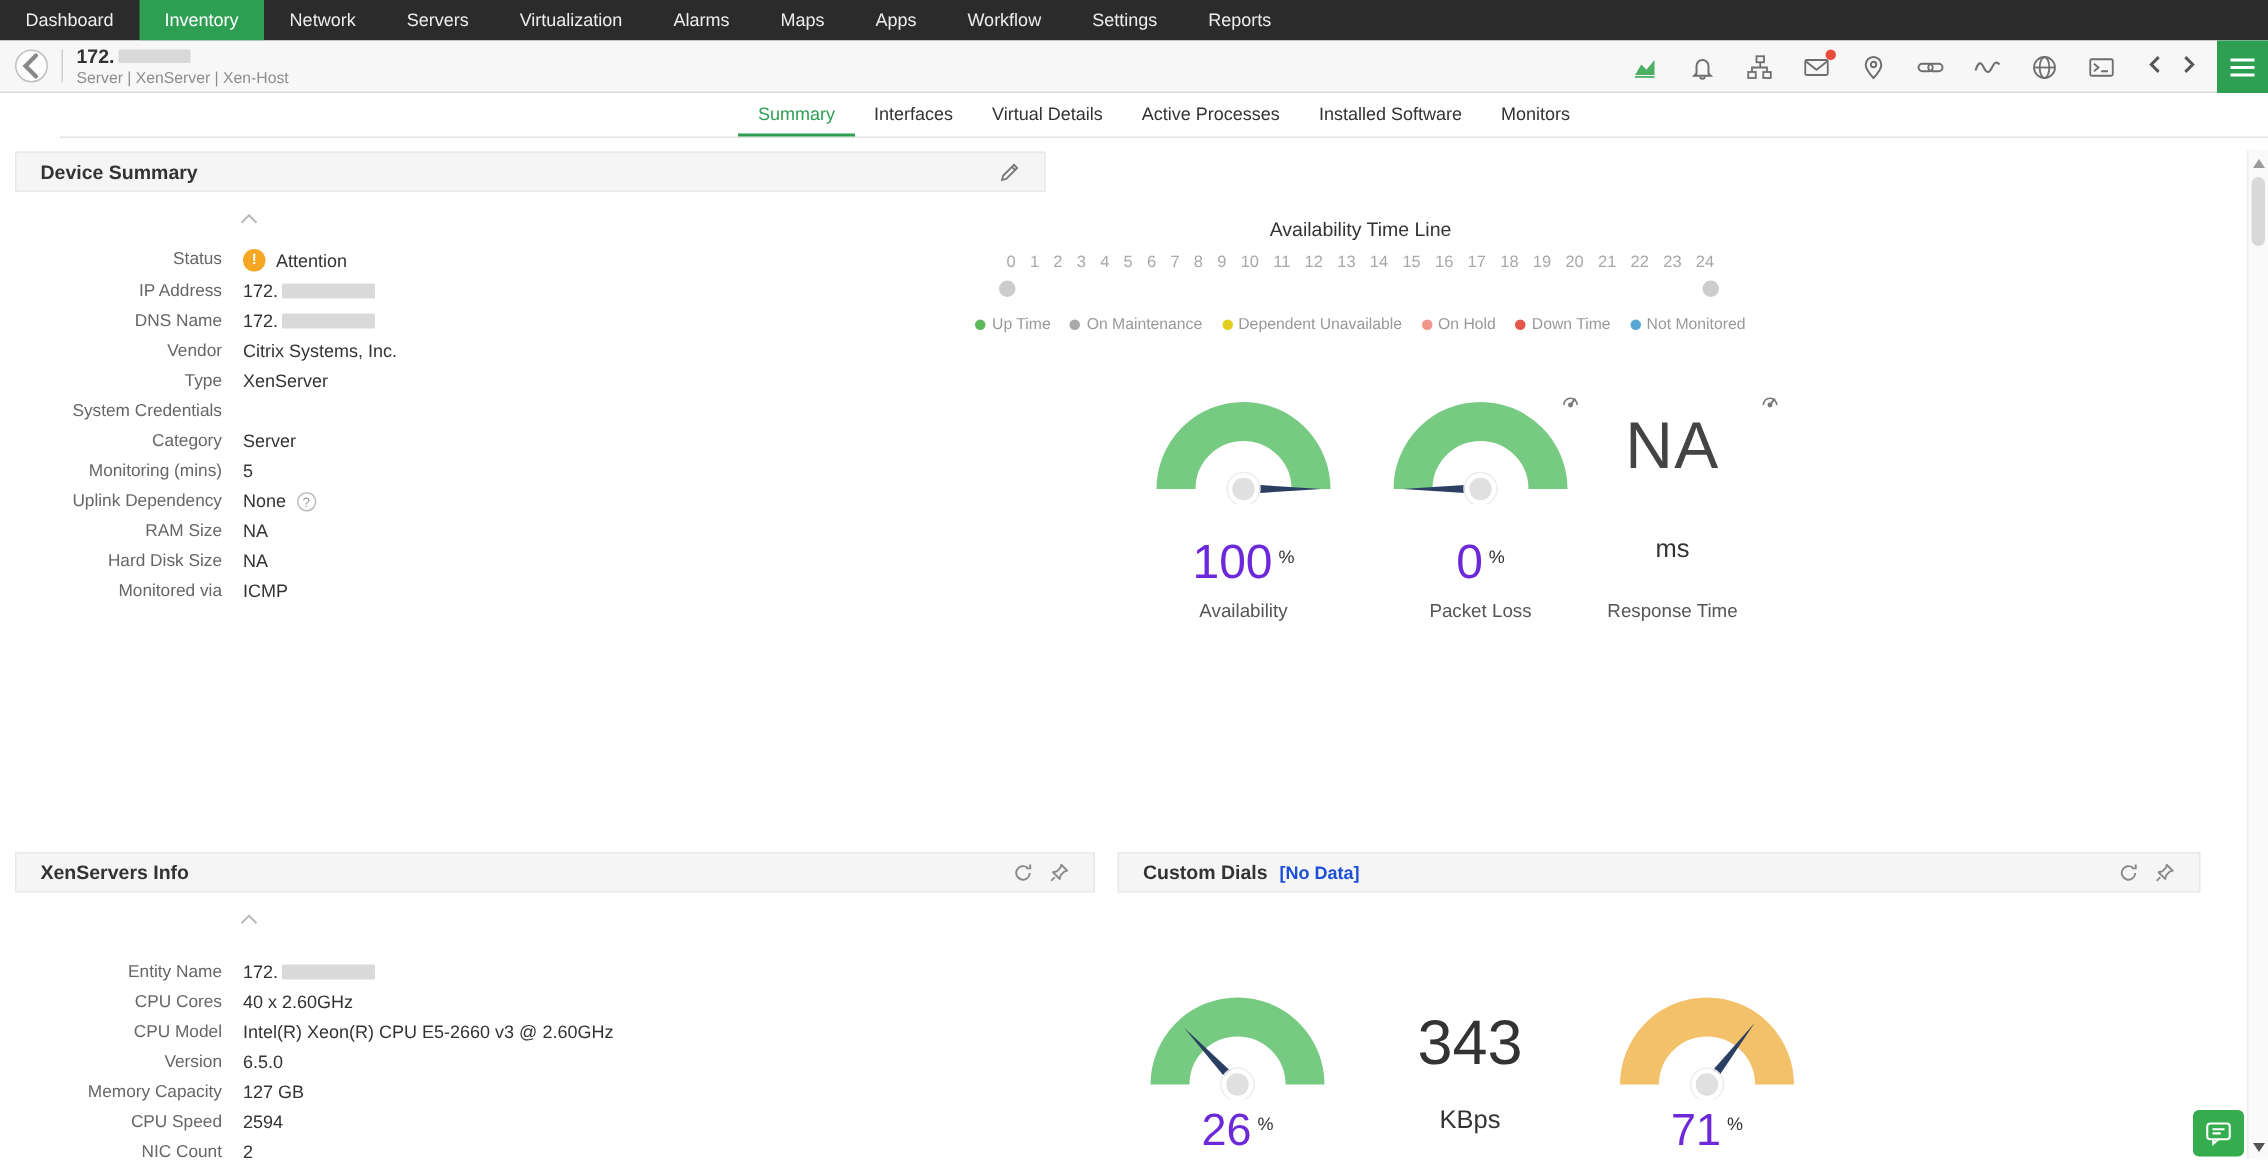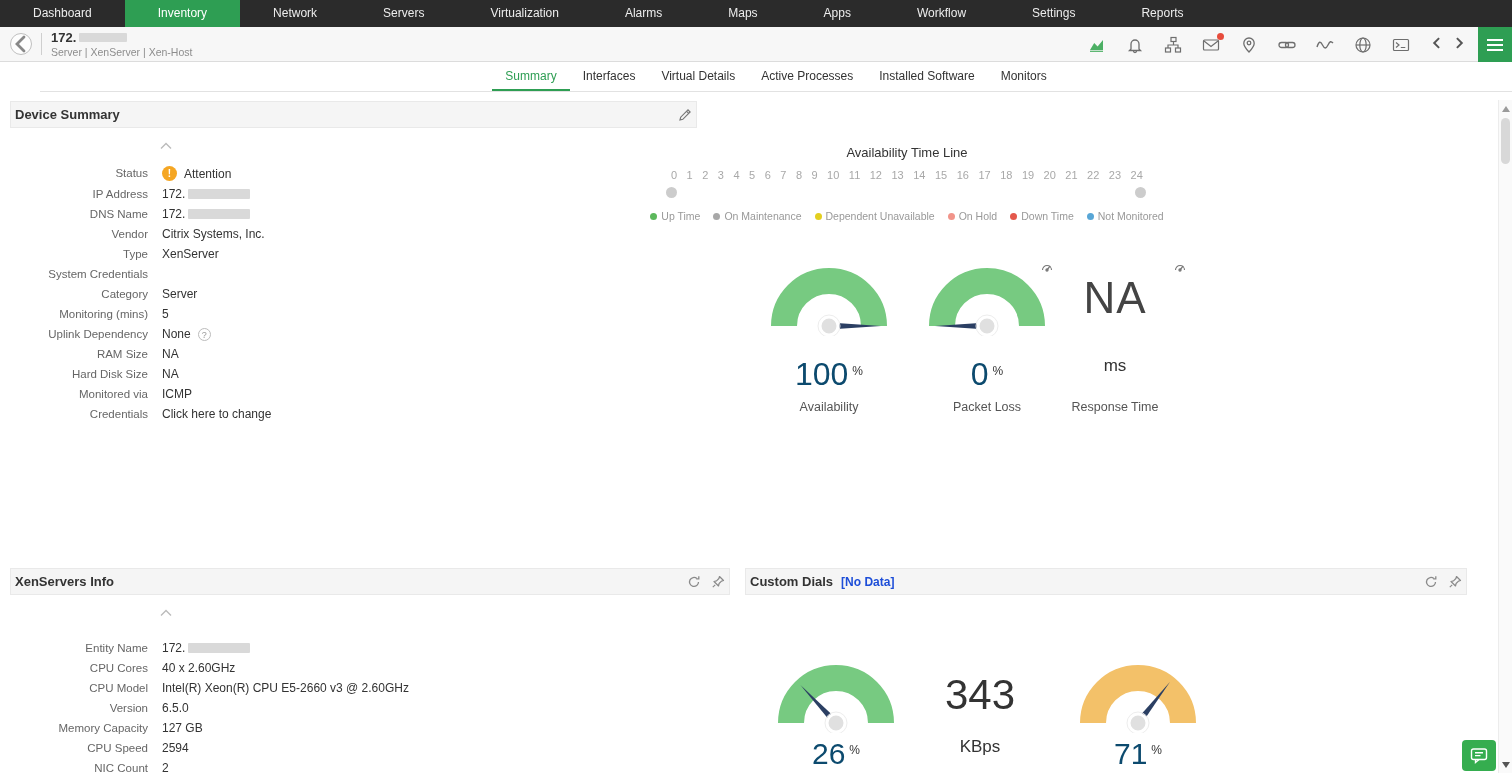--- a/index.html
+++ b/index.html
@@ -3,21 +3,21 @@
 <meta charset="utf-8">
 <style>
   * { box-sizing: border-box; }
   html,body { margin:0; padding:0; }
   body {
     width:1512px; height:773px; overflow:hidden;
     font-family:"Liberation Sans", sans-serif; background:#fff; position:relative;
   }
   
   .topnav { display:flex; background:#2b2b2b; height:27px; }
-  .nav-item { color:#ededed; font-size:12px; line-height:27px; padding:0 33px; cursor:pointer; white-space:nowrap; }
+  .nav-item { color:#ededed; font-size:12px; line-height:27px; padding:0 17px; cursor:pointer; white-space:nowrap; }
   .nav-item.active { background:#2e9e53; color:#fff; }
   
   .device-bar { position:relative; height:35px; background:#f7f7f7; border-bottom:1px solid #dcdcdc; display:flex; align-items:center; }
   .back-btn { width:22px; height:22px; margin-left:10px; border-radius:50%; border:1px solid #c0c0c0; background:#fdfdfd; display:flex; align-items:center; justify-content:center; cursor:pointer; padding:0; }
   .vdiv { width:1px; height:22px; background:#cfcfcf; margin:0 9px 0 9px; }
   .title-row { font-size:13px; font-weight:bold; color:#333; display:flex; align-items:center; }
   .subtitle { font-size:10.5px; color:#8d8d8d; margin-top:1px; }
   .redact { display:inline-block; width:62px; height:10px; background:#d9d9d9; margin-left:3px; border-radius:1px; }
   .redact.sm { width:48px; height:9px; }
   .toolbar { position:absolute; right:102px; top:0; height:35px; display:flex; align-items:center; gap:20px; }
@@ -30,21 +30,21 @@
   .chev-next { right:44px; }
   .menu-btn { position:absolute; right:0; top:0; width:34px; height:35px; background:#2e9e53; border:none; cursor:pointer; display:flex; flex-direction:column; align-items:center; justify-content:center; gap:3px; }
   .menu-btn i { display:block; width:16px; height:2px; background:#fff; }
   
   .tabbar { height:30px; border-bottom:1px solid #e2e2e2; display:flex; justify-content:center; background:#fff;margin-left:40px; }
   .tab { font-size:12px; color:#333; padding:0 13px; line-height:28px; cursor:pointer; border-bottom:2px solid transparent; }
   .tab.active { color:#2e9e53; border-bottom-color:#2e9e53; }
   
   .content { position:relative; height:716px; }
   .panel { position:absolute; }
-  .panel-header { height:27px; background:#f5f5f5; border:1px solid #e9e9e9; display:flex; align-items:center; padding:0 4px; }
+  .panel-header { height:27px; background:#f5f5f5; border:1px solid #e9e9e9; display:flex; align-items:center; padding:0 16px; }
   .panel-title { font-size:13px; font-weight:bold; color:#333; }
   .no-data { font-size:12px; color:#1d4ed8; margin-left:8px;font-weight:bold; }
   .ph-icons { margin-left:auto; display:flex; gap:10px; align-items:center; }
   .ph-icon { width:14px; height:14px; cursor:pointer; display:inline-block; }
   .ph-icon svg { width:14px; height:14px; display:block; }
   .panel-body { position:relative; padding-top:38px; }
   .panel-body.pb2 { padding-top:46px; }
   .collapse-caret { position:absolute; left:150px; top:14px; width:12px; height:8px; cursor:pointer; }
   .collapse-caret svg { width:12px; height:8px; display:block; }
   .field-row { display:flex; margin-bottom:6px; line-height:14px; min-height:14px; }
@@ -60,21 +60,21 @@
   .tl-dot { width:11px; height:11px; border-radius:50%; background:#ccc; }
   .tl-legend { position:absolute; left:671px; top:118px; width:472px; display:flex; justify-content:center; gap:13px; }
   .legend-item { display:flex; align-items:center; gap:4px; font-size:10.5px; color:#999; white-space:nowrap; }
   .legend-dot { width:7px; height:7px; border-radius:50%; flex:none; }
   
   .dial, .cdial { position:absolute; text-align:center; }
   .dial { top:168px; width:130px; }
   .dial-zone { height:76px; display:flex; align-items:center; justify-content:center; }
   .dial-zone svg { display:block; }
   .dial-value { margin-top:20px; height:36px; display:flex; align-items:baseline; justify-content:center; }
-  .dial-num { font-size:32px; color:#0c4a6e;text-align:right; }
+  .dial-num { font-size:32px; color:#6d28d9;text-align:right; }
   .dial-unit { font-size:12px; color:#333; margin-left:4px; position:relative; top:-10px; }
   .dial-unit-lg { font-size:17px; color:#333; }
   .na-big { font-size:44px; color:#444; letter-spacing:1px; }
   .num-big { font-size:42px; color:#333; }
   .dial-label { margin-top:8px; font-size:12.5px; color:#555; }
   .cdial { top:62px; width:130px; }
   .cdial .dial-value { margin-top:4px; height:32px; }
   .cdial .dial-num { font-size:30px; }
   .thresh-icon { position:absolute; right:-2px; top:0; width:14px; height:14px; cursor:pointer; }
   .thresh-icon svg { width:14px; height:14px; display:block; }
@@ -289,26 +289,20 @@
         <div class="field-row">
           <span class="field-label">Hard Disk Size</span>
           <span class="field-value">
             <span>NA</span>
           </span>
         </div>
         <div class="field-row">
           <span class="field-label">Monitored via</span>
           <span class="field-value">
             <span>ICMP</span>
-          </span>
-        </div>
-        <div class="field-row">
-          <span class="field-label">Credentials</span>
-          <span class="field-value">
-            <span>Click here to change</span>
           </span>
         </div>
       </div>
   </div>
 
   <div class="tl-title">Availability Time Line</div>
   <div class="tl-hours" id="tl-hours">
       <span class="hour">0</span>
       <span class="hour">1</span>
       <span class="hour">2</span>
@@ -505,21 +499,21 @@
         </span>
         <span class="ph-icon">
           <svg viewBox="0 0 14 14" fill="none" stroke="#8a8a8a" stroke-width="1.2">
               <path d="M8.5 1.5 l4 4 -2 .6 -2.4 2.4 -.6 2.5 -4.5 -4.5 2.5 -.6 2.4 -2.4 z" stroke-linejoin="round"></path>
               <path d="M4.2 9.8 L1.8 12.2"></path>
             </svg>
         </span>
       </span>
     </div>
     <div id="custom-dials-body" style="position:relative; height:210px;">
-        <div class="cdial" style="left: 26px;">
+        <div class="cdial" style="left: 15px;">
           <div class="dial-zone">
             <svg width="130" height="76" viewBox="0 0 130 76">
               <path d="M 20 66 A 45 45 0 0 1 110 66" fill="none" stroke="#77ca81" stroke-width="26"></path>
               <polygon points="29.4,28.1 67.5,63.7 62.5,68.3" fill="#2b3f63"></polygon>
               <circle cx="65" cy="66" r="9" fill="#e0e0e0" stroke="#ffffff" stroke-width="3"></circle>
               <circle cx="65" cy="66" r="11" fill="none" stroke="#ededed" stroke-width="1"></circle>
             </svg>
           </div>
           <div class="dial-value">
             <span class="dial-num">26</span>

